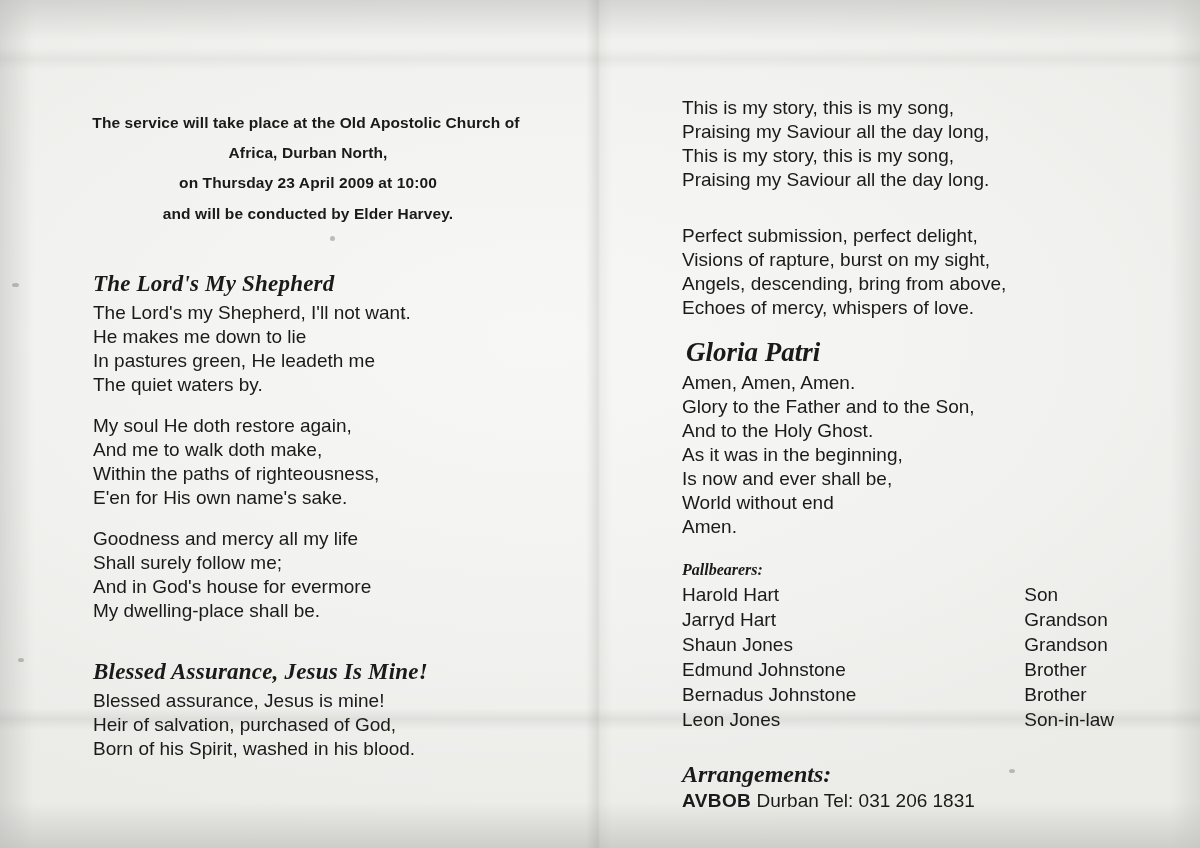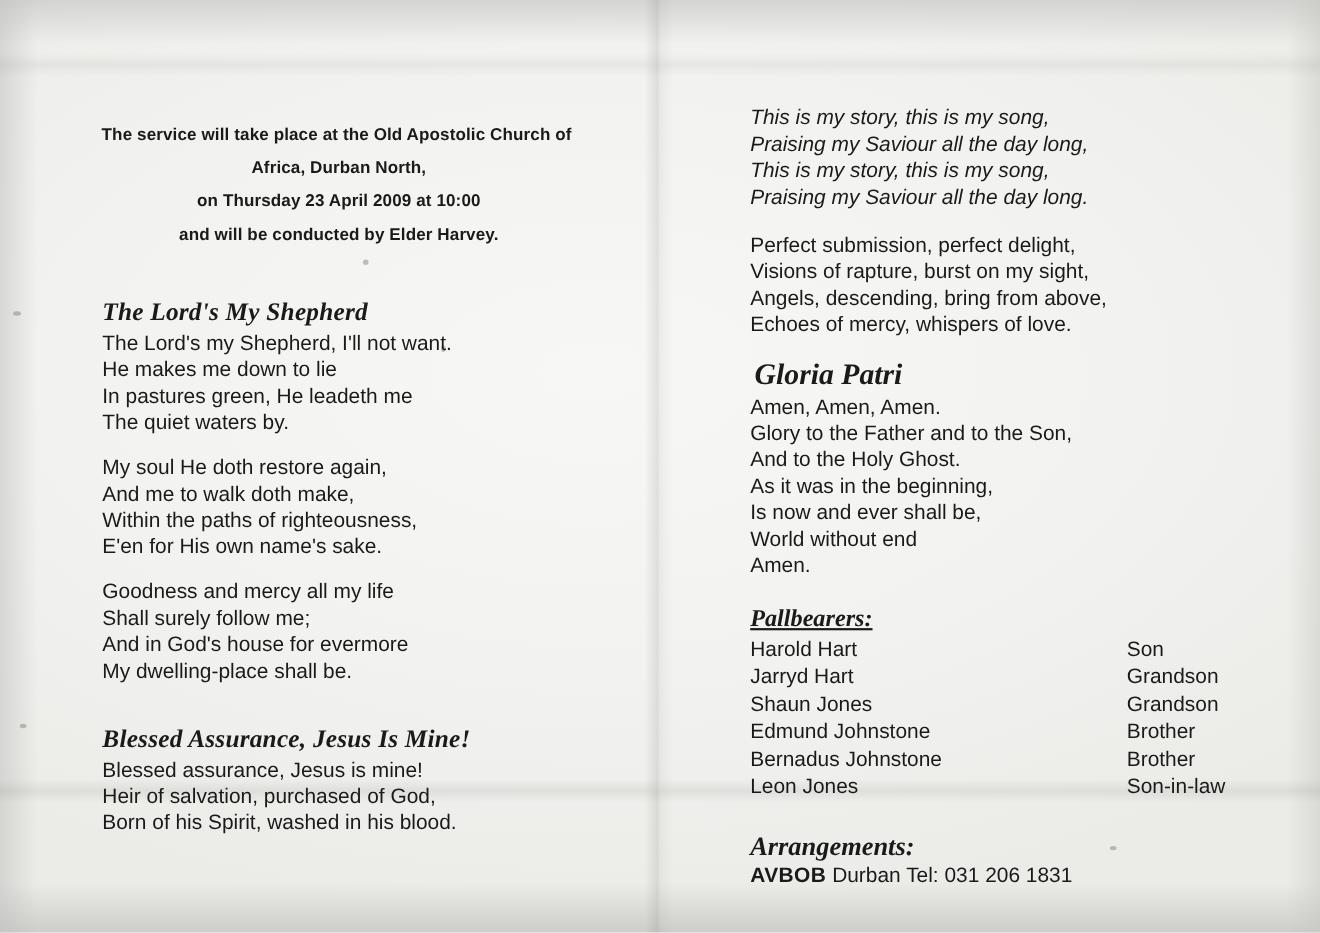--- a/index.html
+++ b/index.html
@@ -93,40 +93,38 @@
   }
   .verse div { white-space: nowrap; }
 
   .block-lords { margin-top: 42px; margin-left: 35px; }
   .block-blessed { margin-top: 36px; margin-left: 35px; }
 
   .right-top { margin-top: 96px; }
   .italic-verse {
     font-size: 19px;
     line-height: 1.265;
-    font-style: italic;
-    margin: 0 0 20px 0;
+    margin: 0 0 32px 0;
   }
   .italic-verse div { white-space: nowrap; }
 
   .gloria-block { margin-top: 16px; }
   h3.sub-title {
     font-family: "Liberation Serif", serif;
     font-weight: bold;
     font-style: italic;
     font-size: 27px;
     margin: 0 0 3px 4px;
   }
   h3.pall-title {
     font-family: "Liberation Serif", serif;
     font-weight: bold;
     font-style: italic;
-    font-size: 22px;
+    font-size: 16px;
     margin: 22px 0 4px 0;
-    text-decoration: underline;
   }
   h3.arr-title {
     font-family: "Liberation Serif", serif;
     font-weight: bold;
     font-style: italic;
     font-size: 24px;
     margin: 28px 0 2px 0;
   }
   .pall-table {
     border-collapse: collapse;

